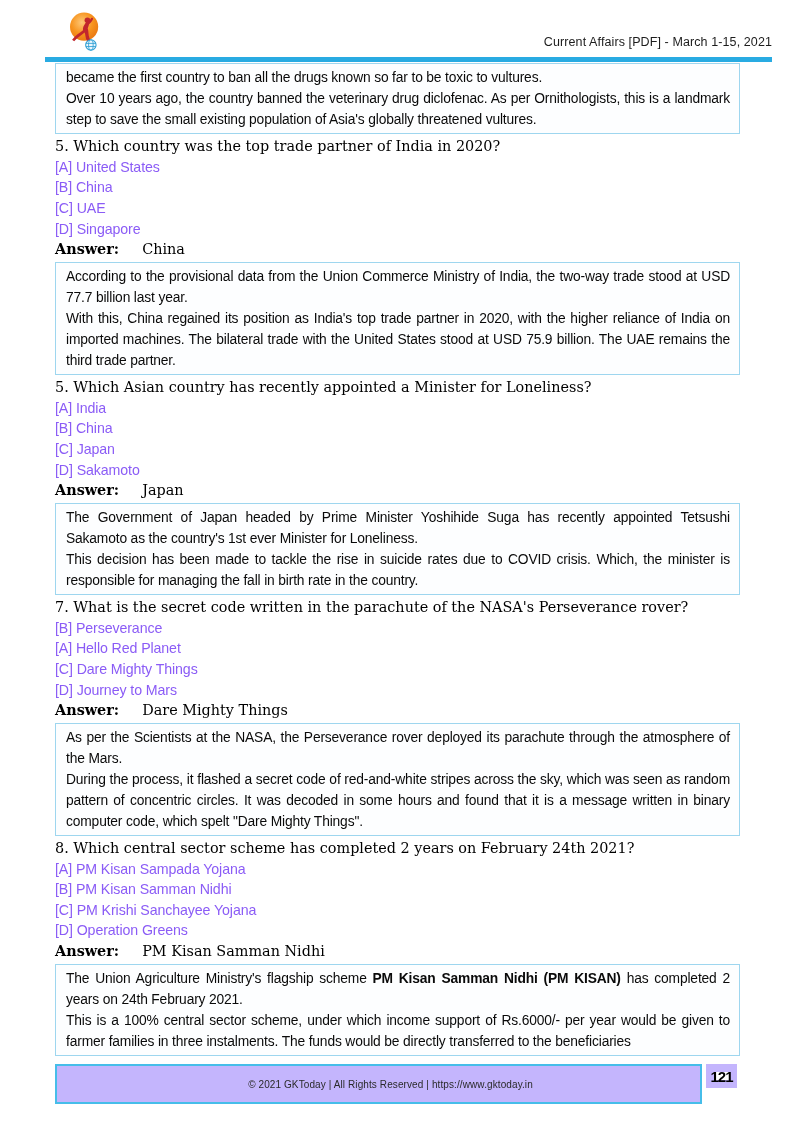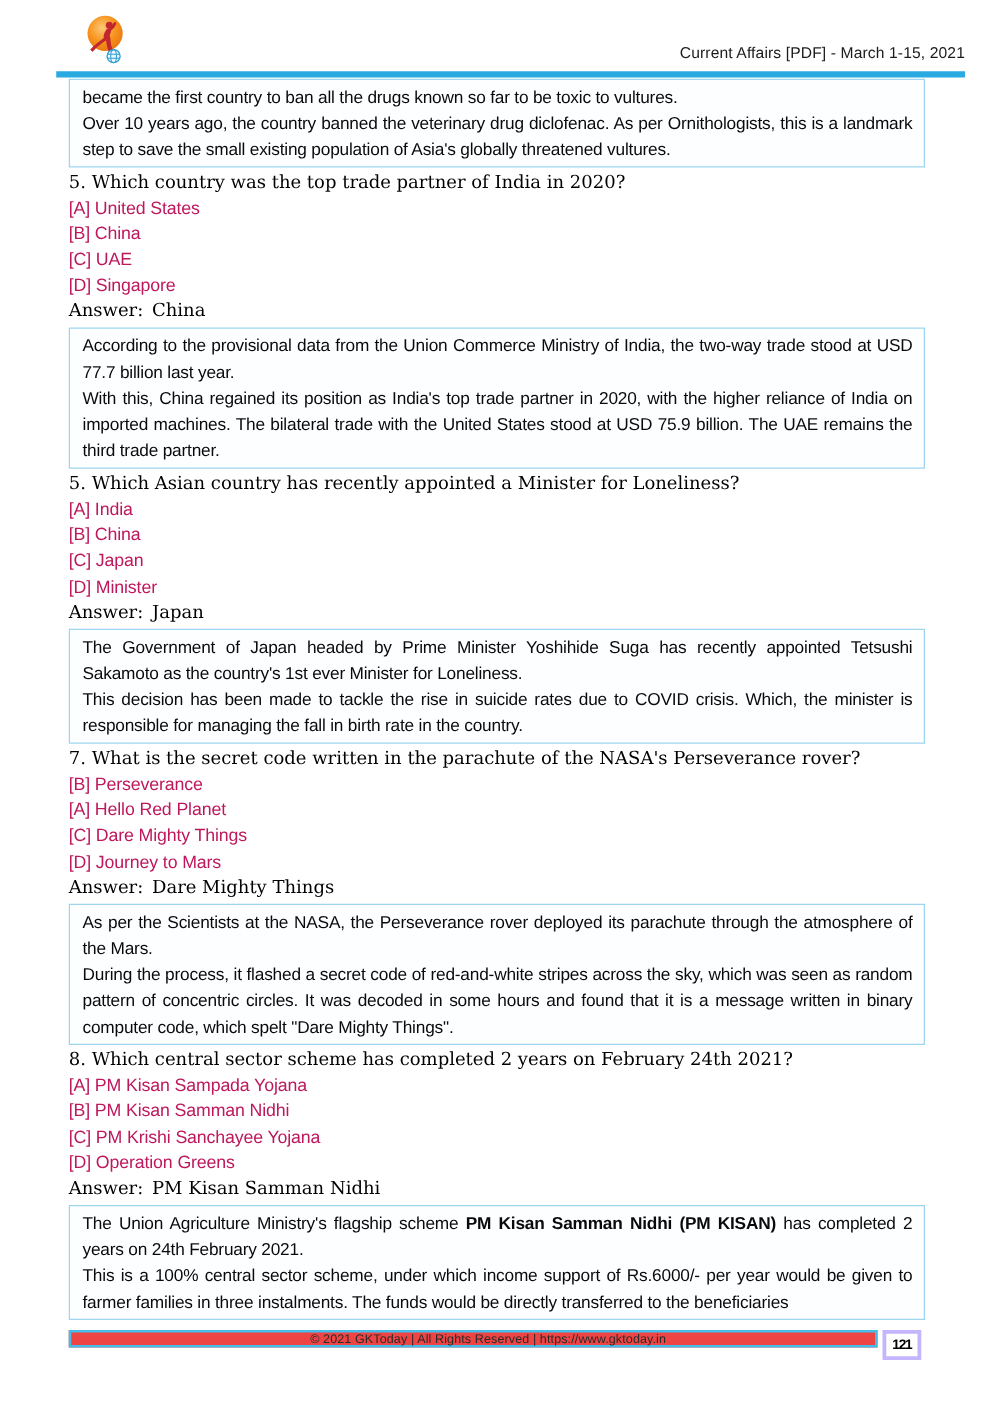--- a/index.html
+++ b/index.html
@@ -40,42 +40,42 @@
   }
   .expl-box p { margin: 0; }
   .expl-box .b { font-weight: bold; }
 
   .q-text {
     font-family: "DejaVu Serif", serif;
     font-size: 14.4px; line-height: 20.8px; color: #000;
     margin-top: 1px;
   }
   .opt {
-    font-size: 14.2px; line-height: 20.6px; color: #be185d; letter-spacing: -0.1px;
+    font-size: 14.2px; line-height: 20.6px; color: #8b5cf6; letter-spacing: -0.1px;
   }
   .ans {
     font-family: "DejaVu Serif", serif;
     font-size: 14.4px; line-height: 20.8px; color: #000;
   }
-  .ans-label { font-weight: normal; margin-right: 7px; }
+  .ans-label { font-weight: bold; margin-right: 23px; }
 
   
   .footer-bar {
-    position: absolute; left: 55px; top: 1064px; width: 647px; height: 14px;
+    position: absolute; left: 55px; top: 1064px; width: 647px; height: 40px;
     border: 2px solid #46BDE9;
     display: flex; align-items: center; justify-content: center;
     font-size: 10px; color: #2a2a2a; letter-spacing: 0.1px;
-    background: #ef4444;
+    background: #c4b5fd;
     padding-left: 24px;
   }
   .page-badge {
     position: absolute; left: 706px; top: 1064px; width: 31px; height: 24px;
-    border: 3px solid #c4b5fd;
+    border: 8px solid #c4b5fd;
     display: flex; align-items: center; justify-content: center;
-    font-weight: bold; font-size: 11px; letter-spacing: -1px; color: #000;
+    font-weight: bold; font-size: 15px; letter-spacing: -1px; color: #000;
     background: #fff;
   }
 </style>
 </head>
 <body>
 
 <div class="page">
 
   <div class="logo-wrap">
     <svg width="48" height="48" viewBox="0 0 46 46">
@@ -118,21 +118,21 @@
         <p><span>According to the provisional data from the Union Commerce Ministry of India, the two-way trade stood at USD 77.7 billion last year.</span></p>
         <p><span>With this, China regained its position as India's top trade partner in 2020, with the higher reliance of India on imported machines. The bilateral trade with the United States stood at USD 75.9 billion. The UAE remains the third trade partner.</span></p>
       </div>
     </div>
 
     <div>
       <div class="q-text">5. Which Asian country has recently appointed a Minister for Loneliness?</div>
       <div class="opt">[A] India</div>
       <div class="opt">[B] China</div>
       <div class="opt">[C] Japan</div>
-      <div class="opt">[D] Minister</div>
+      <div class="opt">[D] Sakamoto</div>
       <div class="ans">
         <span class="ans-label">Answer:</span><span>Japan</span>
       </div>
       <div class="expl-box">
         <p><span>The Government of Japan headed by Prime Minister Yoshihide Suga has recently appointed Tetsushi Sakamoto as the country's 1st ever Minister for Loneliness.</span></p>
         <p><span>This decision has been made to tackle the rise in suicide rates due to COVID crisis. Which, the minister is responsible for managing the fall in birth rate in the country.</span></p>
       </div>
     </div>
 
     <div>

